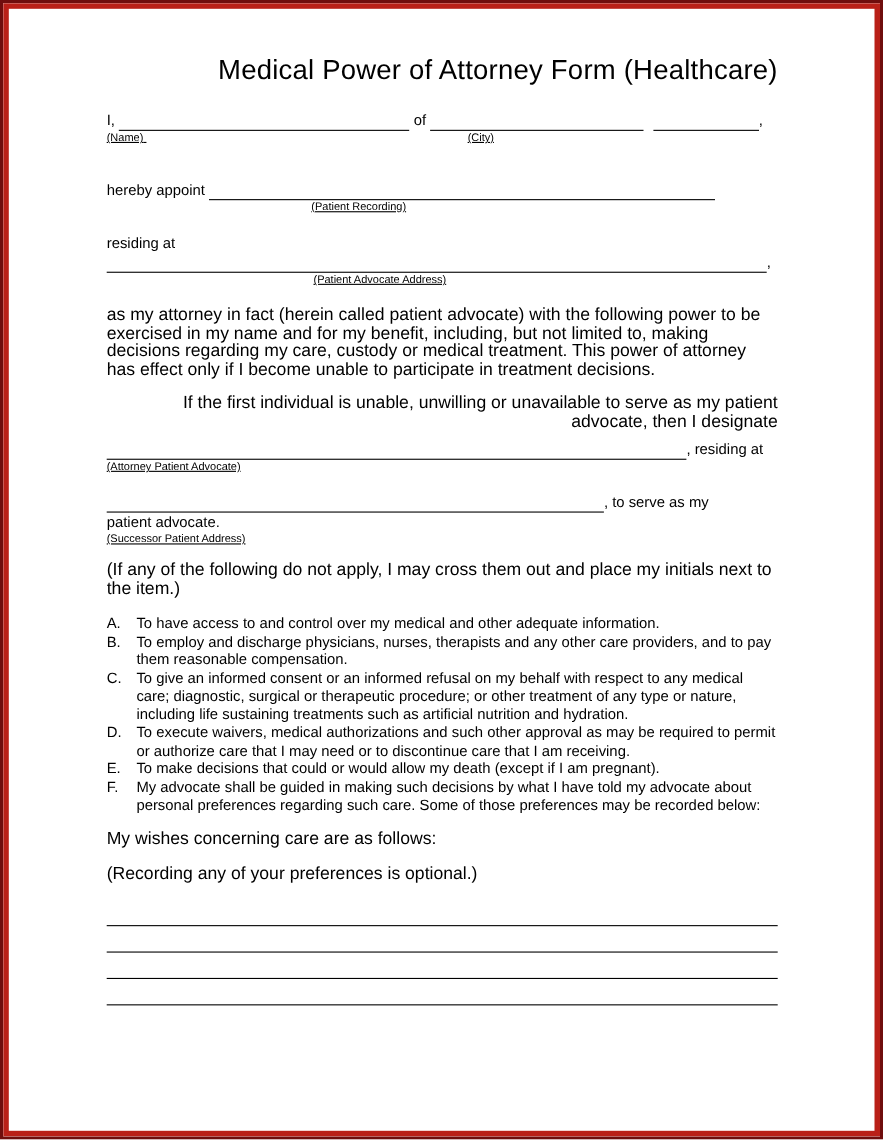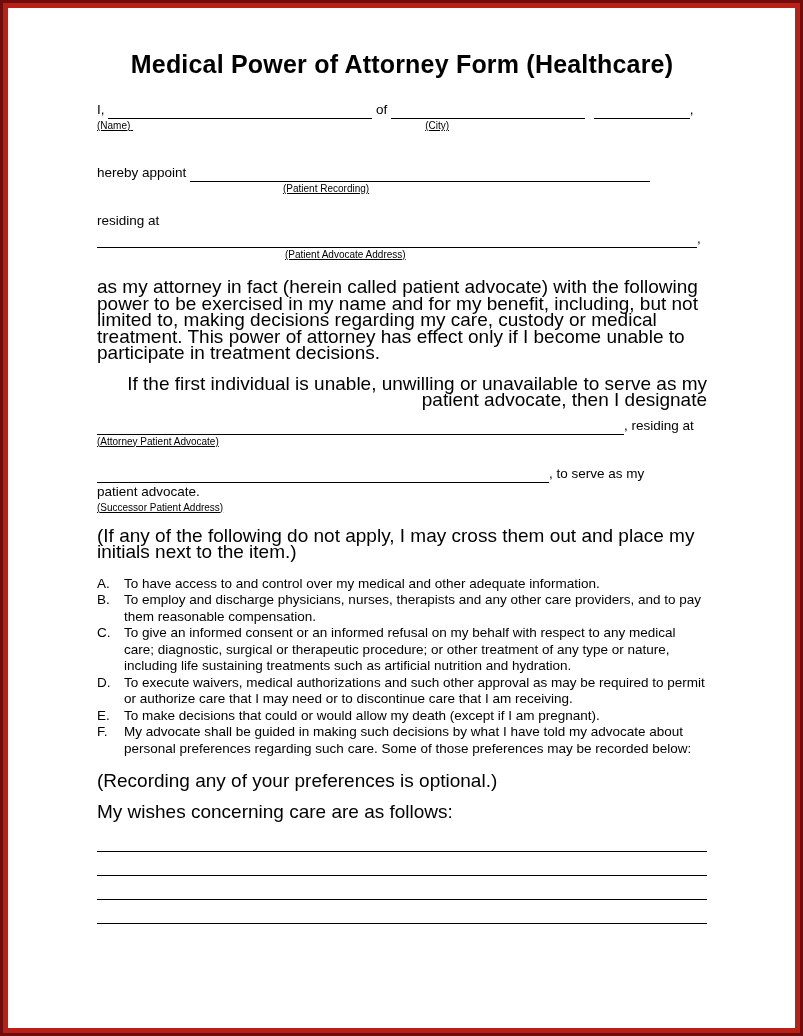--- a/index.html
+++ b/index.html
@@ -17,22 +17,22 @@
     width: 100%;
     height: 100%;
     border: 5px solid #b92018;
     padding: 42px 88px 40px 89px;
     overflow: hidden;
     background: #fff;
   }
 
   .title {
     font-size: 25px;
-    font-weight: bold;
-    text-align: center;
+    font-weight: normal;
+    text-align: right;
     margin: 0 0 22px 0;
     letter-spacing: 0.2px;
     white-space: nowrap;
   }
 
   .line {
     font-size: 13.5px;
     line-height: 18px;
     white-space: nowrap;
   }
@@ -57,21 +57,21 @@
     white-space: nowrap;
     text-decoration: underline;
   }
   .cap-city-offset { margin-left: 292px; }
   .cap-center-advocate { margin-left: 186px; }
   .cap-center-address  { margin-left: 188px; }
   .gap-md { margin-top: 32px; }
   .gap-lg { margin-top: 17px; }
 
   p.para {
-    font-size: 19px;
+    font-size: 16px;
     line-height: 16.5px;
     margin: 14px 0;
   }
   p.tight { margin-bottom: 8px; text-align: right; }
 
   .list { margin-top: 15px; font-size: 13.5px; line-height: 16.5px; }
   .li { display: flex; }
   .li-letter { flex: 0 0 27px; }
   .li-text { flex: 1; }
 
@@ -164,23 +164,23 @@
       <div class="li">
         <span class="li-letter">E.</span>
         <span class="li-text">To make decisions that could or would allow my death (except if I am pregnant).</span>
       </div>
       <div class="li">
         <span class="li-letter">F.</span>
         <span class="li-text">My advocate shall be guided in making such decisions by what I have told my advocate about personal preferences regarding such care. Some of those preferences may be recorded below:</span>
       </div>
     </div>
 
+    <p class="para" style="margin-bottom:8px">My wishes concerning care are as follows:</p>
+
     <p class="para" style="margin-top:16px">(Recording any of your preferences is optional.)</p>
-
-    <p class="para" style="margin-bottom:8px">My wishes concerning care are as follows:</p>
 
     <div class="write-lines">
       <div class="write-line"></div>
       <div class="write-line"></div>
       <div class="write-line"></div>
       <div class="write-line"></div>
     </div>
 
   </div>
 </div>

